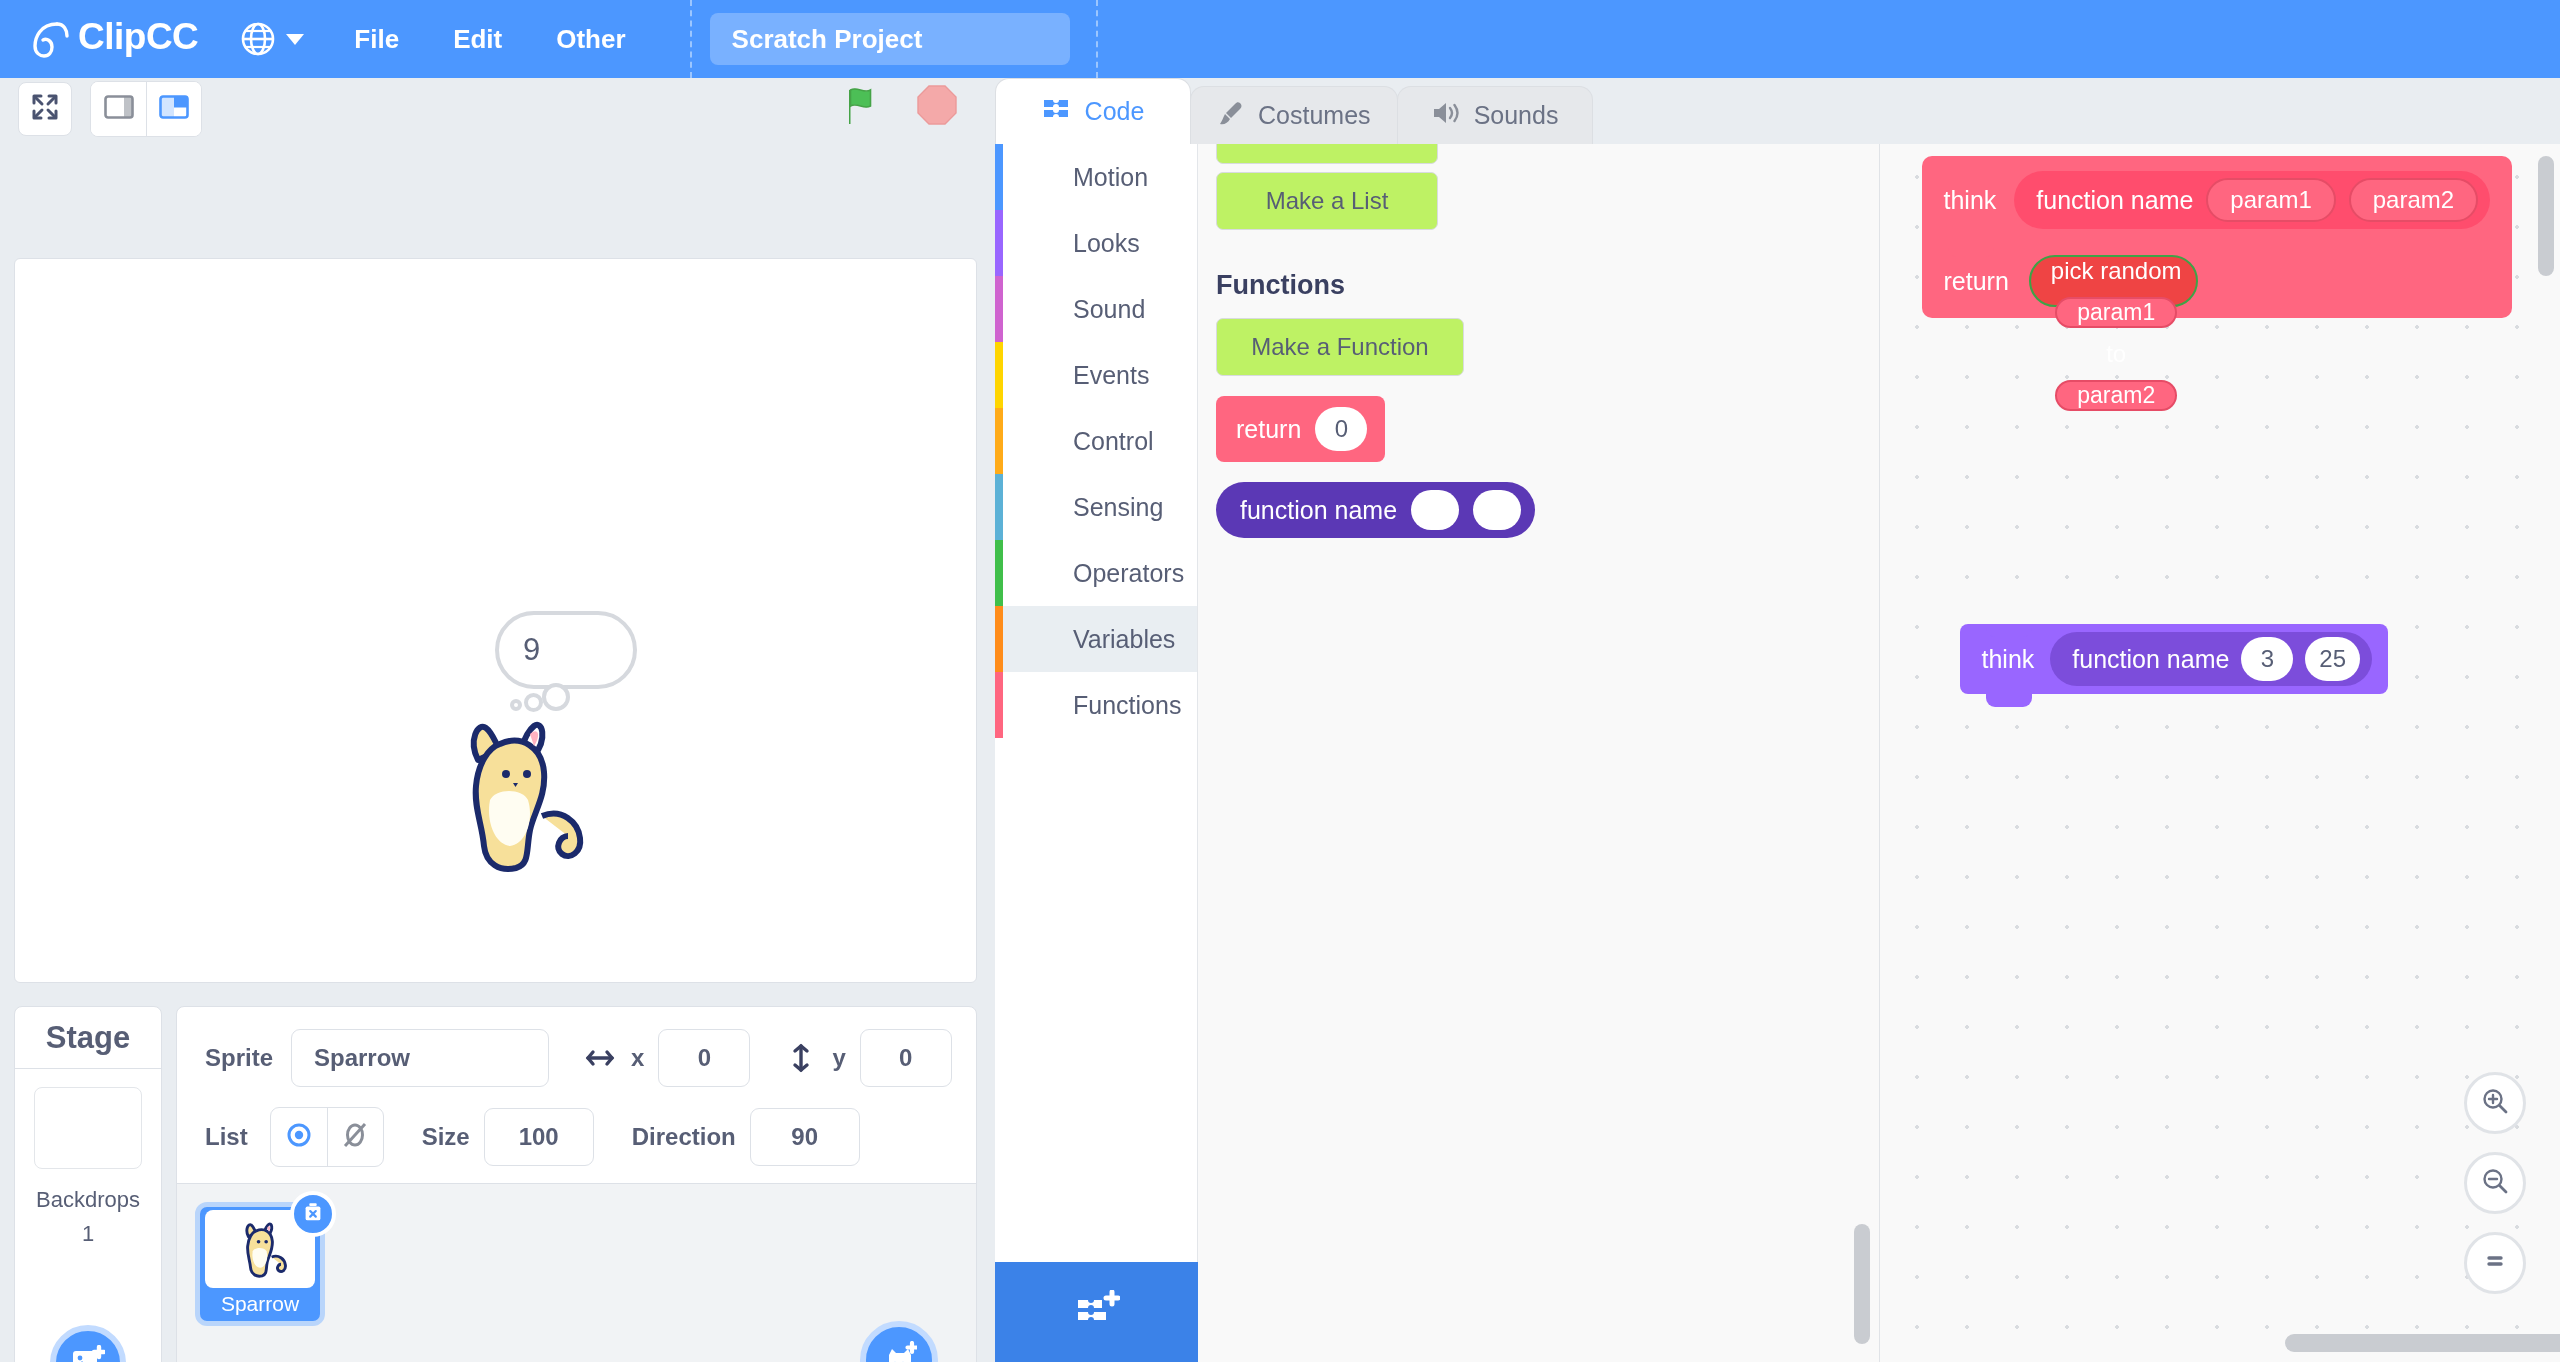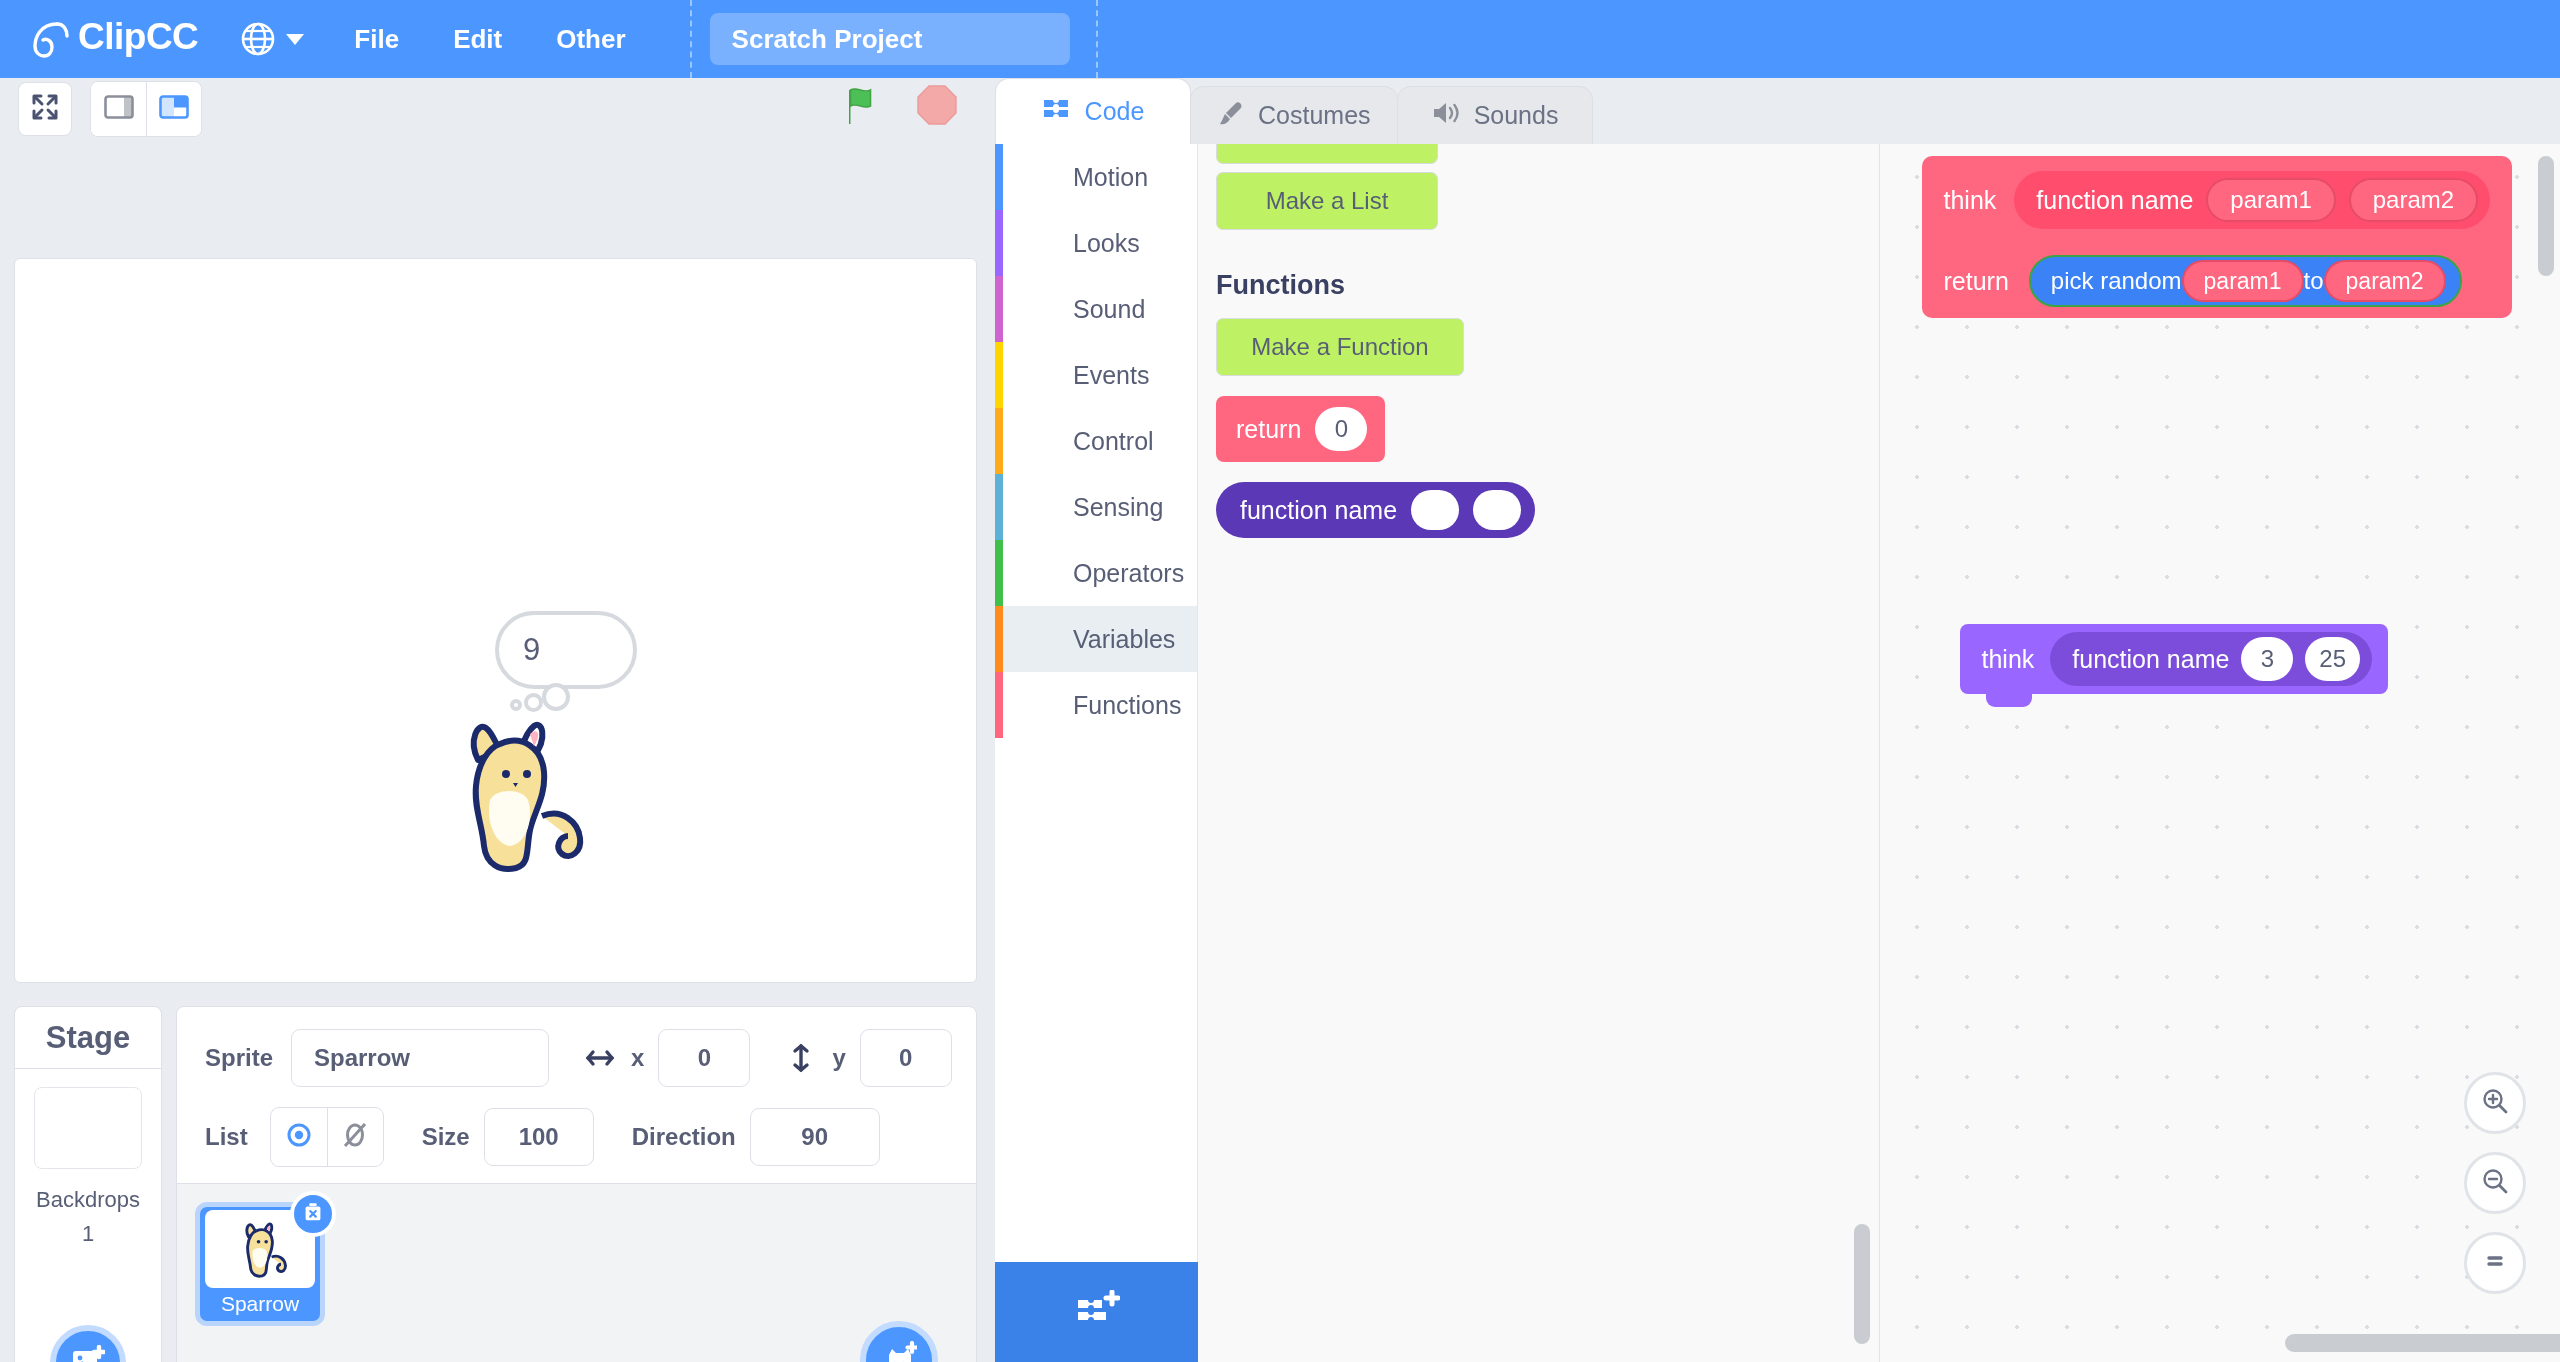--- a/index.html
+++ b/index.html
@@ -240,22 +240,22 @@
   .param-oval {
     background: #ff6680; border: 2px solid #e64c66; border-radius: 26px;
     height: 44px; padding: 0 22px; display: flex; align-items: center;
     color: #fff; font-size: 24px;
   }
   .stack-return {
     background: #ff6680; border-radius: 0 0 10px 10px; height: 74px;
     display: flex; align-items: center; padding: 0 16px 0 22px; gap: 14px;
   }
   .op-green {
-    background: #3b82f6; border: 2px solid #3ea347; border-radius: 26px;
-    height: 52px; display: flex; align-items: center; padding: 0 14px 0 20px; gap: 0;
+    background: #ef4444; border: 2px solid #3ea347; border-radius: 26px;
+    height: 52px; display: flex; align-items: center; padding: 0 14px 0 20px; gap: 12px; flex-direction: column;
   }
   .op-green .blk-txt { font-size: 24px; }
   .param-in-green {
     background: #ff6680; border: 2px solid #e64c66; border-radius: 26px;
     height: 42px; padding: 0 20px; display: flex; align-items: center;
     color: #fff; font-size: 23px;
   }
   .pal-return {
     background: #ff6680; border-radius: 8px; height: 66px; display: flex;
     align-items: center; padding: 0 18px 0 20px; gap: 14px; cursor: grab;
@@ -490,21 +490,21 @@
                 <svg viewBox="0 0 30 30" width="30" height="30">
                   <ellipse cx="15" cy="15" rx="7.5" ry="10" fill="none" stroke="#8a8f99" stroke-width="3"></ellipse>
                   <line x1="5" y1="26" x2="25" y2="4" stroke="#8a8f99" stroke-width="3"></line>
                 </svg>
               </span>
             </span>
           </span>
           <span class="axis-lbl" style="margin-left:38px">Size</span>
           <span class="inp num" style="width:110px">100</span>
           <span class="axis-lbl" style="margin-left:38px">Direction</span>
-          <span class="inp num" style="width:130px">90</span>
+          <span class="inp num" style="width:110px">90</span>
         </div>
       </div>
 
       <div class="sprite-list">
         <div class="sprite-card">
           <div class="del-badge">
             <span>
               <svg viewBox="0 0 26 26" width="24" height="24">
                 <rect x="5" y="7" width="16" height="15" rx="2" fill="#fff"></rect>
                 <rect x="9" y="3.5" width="8" height="3" rx="1" fill="#fff"></rect>

